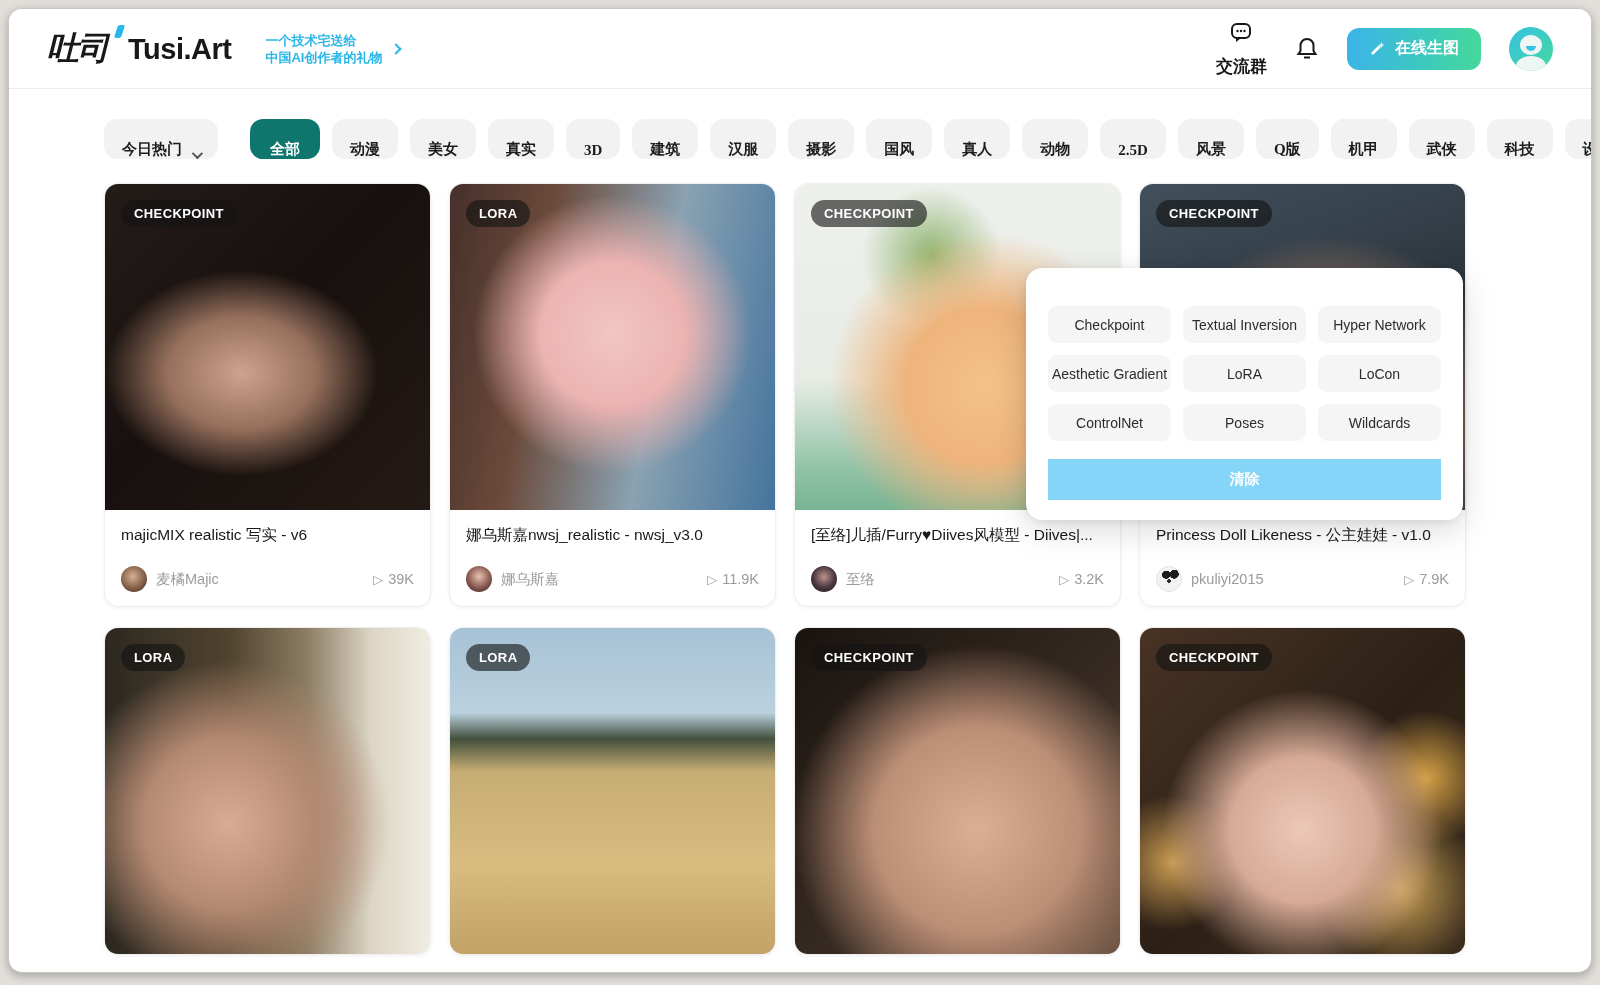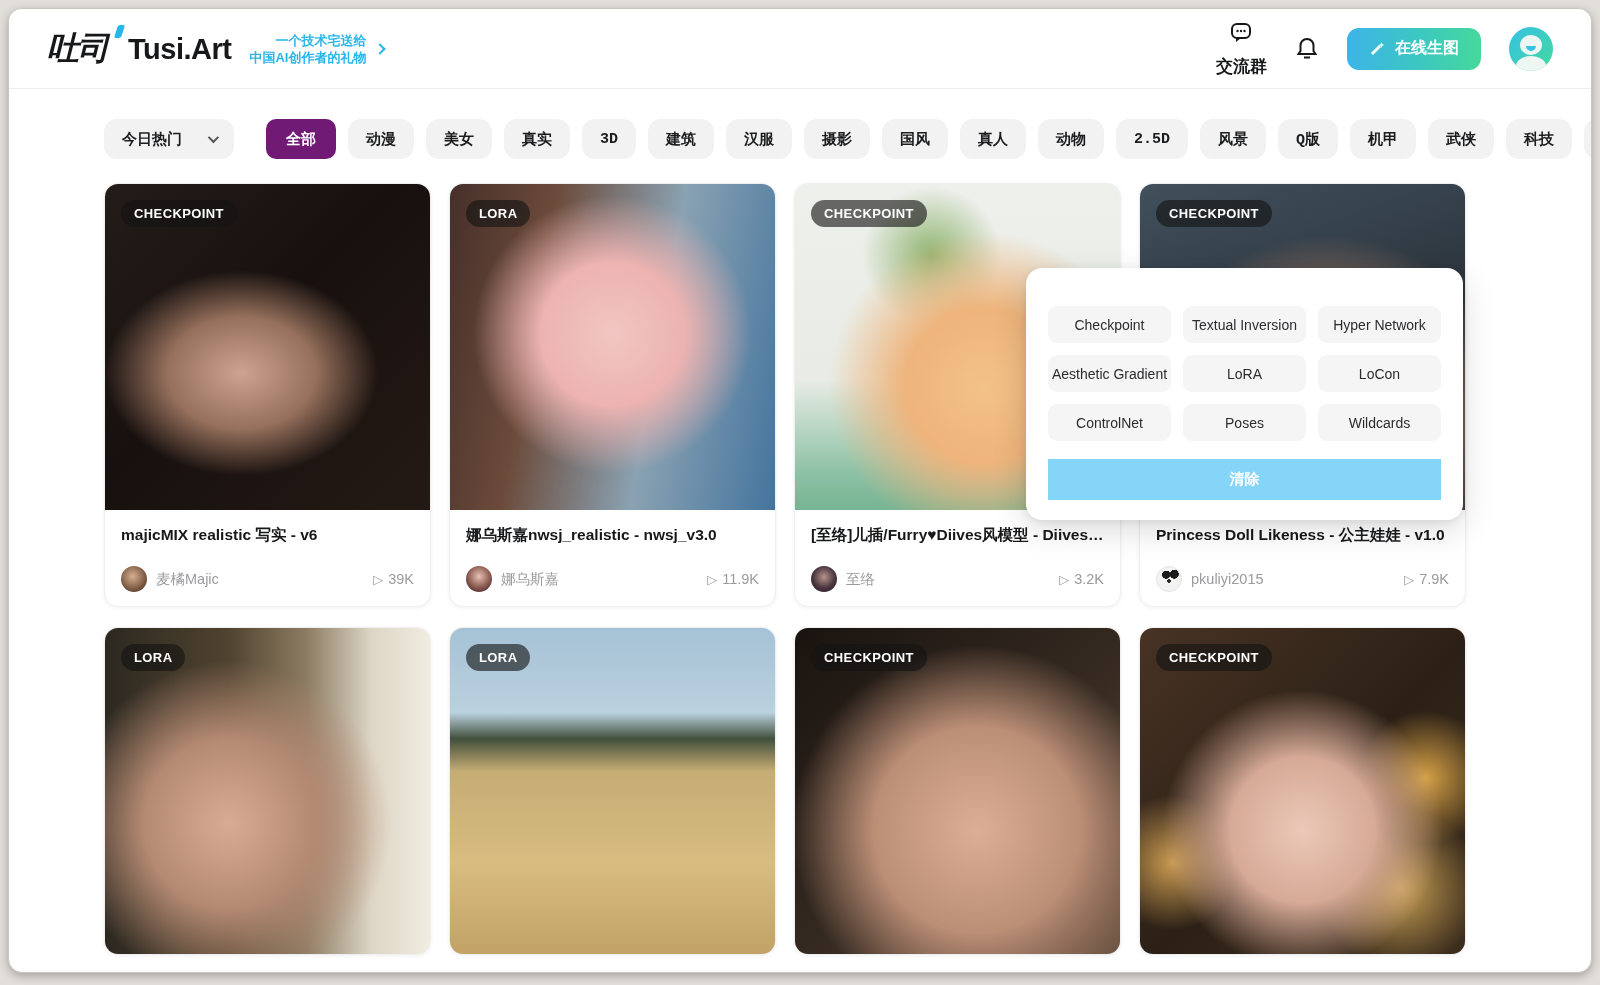--- a/index.html
+++ b/index.html
@@ -10,21 +10,21 @@
     box-shadow:0 3px 10px rgba(0,0,0,.28); overflow:hidden; }
 
   
   .header { height:80px; display:flex; align-items:center; padding:0 38px;
     border-bottom:1px solid #ededed; background:#fff; position:relative; z-index:60; }
   .logo { display:flex; align-items:baseline; cursor:pointer; }
   .logo-cn { font-size:32px; font-weight:900; color:#16181a; letter-spacing:-2px; position:relative;font-style:italic; }
   .logo-tick { position:absolute; right:-7px; top:-4px; width:7px; height:13px;
     background:#27b7ea; transform:skewX(-18deg); border-radius:2px; }
   .logo-en { font-size:29px; font-weight:800; color:#16181a; margin-left:12px; letter-spacing:-0.5px; }
-  .tagline { margin-left:18px; display:flex; align-items:center;text-align:right; }
+  .tagline { margin-left:34px; display:flex; align-items:center; }
   .tagline-txt { font-size:13px; line-height:17px; font-weight:700; color:#29b6ea; }
   .chev-r { width:8px; height:8px; border-right:2.5px solid #29b6ea; border-top:2.5px solid #29b6ea;
     transform:rotate(45deg); margin-left:10px; }
   .search { margin-left:52px; width:416px; height:44px; background:#f7f7f8;
     border:1px solid #ececec; border-radius:14px; display:flex; align-items:center; padding:0 16px; }
   .search input { flex:1; border:none; outline:none; background:transparent; font-size:15px; color:#333;
     font-family:inherit; }
   .search input::placeholder { color:#b3b3b6; }
   .hdr-right { margin-left:auto; display:flex; align-items:center; gap:28px; }
   .chat-group { display:flex; align-items:center; gap:9px; font-size:17px; font-weight:700; color:#17181a; cursor:pointer;flex-direction:column; }
@@ -45,36 +45,36 @@
   .tab { font-size:25px; font-weight:800; color:#131415; margin-right:44px; cursor:pointer; position:relative; padding-bottom:12px; }
   .tab.active:after { content:""; position:absolute; left:50%; transform:translateX(-50%);
     bottom:-8px; width:36px; height:4px; border-radius:2px; background:#2c2c2c; }
   .upload-btn { height:36px; padding:0 16px; background:#fff; border:1px solid #e6e6e6; border-radius:10px;
     display:flex; align-items:center; gap:7px; font-size:14px; font-weight:600; color:#1c1c1c;
     cursor:pointer; margin-left:26px; margin-bottom:10px; font-family:inherit; }
   .plus { font-size:17px; font-weight:400; color:#333; line-height:1; }
 
   .filter-row { display:flex; align-items:center; margin-top:30px; gap:12px; }
   .pill { height:40px; padding:0 18px; border-radius:13px; background:#f2f2f3; border:none;
-    display:flex; align-items:center; gap:24px; font-size:15px; font-weight:600; color:#1b1c1d;
-    cursor:pointer; white-space:nowrap; font-family:Liberation Mono, monospace; }
-  .pill.active { background:#701a75; color:#fff; padding:17px 20px;border-radius:10px; }
+    display:flex; align-items:flex-end; gap:8px; font-size:15px; font-weight:600; color:#1b1c1d;
+    cursor:pointer; white-space:nowrap; font-family:Liberation Serif, serif; }
+  .pill.active { background:#0f766e; color:#fff; padding:0 20px; }
   .vdiv { width:1px; height:22px; background:#e3e3e3; margin:0 4px; }
   .chev-d { width:8px; height:8px; border-right:2px solid #555; border-bottom:2px solid #555;
     transform:rotate(45deg) translateY(-2px); margin-left:2px; }
 
   
   .grid { margin-top:24px; display:grid; grid-template-columns:repeat(4,327px); gap:20px 18px; }
   .card { width:327px; border-radius:14px; background:#fff; border:1px solid #efefef;
     box-shadow:0 1px 4px rgba(0,0,0,.06); overflow:hidden; cursor:pointer; }
   .card-img { height:326px; position:relative; }
   .badge { position:absolute; left:16px; top:16px; background:rgba(20,20,20,.62); color:#fff;
     font-size:13px; font-weight:700; letter-spacing:.4px; padding:6px 13px; border-radius:16px; }
   .card-info { padding:15px 16px 14px; }
-  .card-title { font-size:15.5px; font-weight:700; color:#17181a; white-space:nowrap; overflow:hidden; text-overflow:ellipsis; }
+  .card-title { font-size:15.5px; font-weight:400; color:#17181a; white-space:nowrap; overflow:hidden; text-overflow:ellipsis; }
   .author-row { margin-top:20px; display:flex; align-items:center; }
   .author-av { width:26px; height:26px; border-radius:50%; margin-right:9px; flex:none; }
   .author-name { font-size:14.5px; color:#9b9b9e; }
   .runs { margin-left:auto; font-size:14.5px; color:#9b9b9e; display:flex; align-items:center; gap:5px; }
   .play { font-size:13px; color:#9b9b9e; }
 
   
   .ph1 { background:radial-gradient(ellipse 60% 45% at 42% 58%,#cda391 0%,#96705c 38%,rgba(0,0,0,0) 70%),linear-gradient(135deg,#241c19 0%,#17100e 45%,#241a15 100%); }
   .ph2 { background:radial-gradient(circle at 50% 46%,#f1c6c2 0%,#ecb3b1 30%,rgba(0,0,0,0) 58%),linear-gradient(100deg,#46302a 0%,#6b4a3a 28%,#8aa2b2 62%,#44749e 100%); }
   .ph3 { background:radial-gradient(circle at 58% 62%,#f3c289 0%,#eeb47c 28%,rgba(0,0,0,0) 56%),radial-gradient(circle at 42% 22%,#8fb470 0%,rgba(0,0,0,0) 22%),linear-gradient(180deg,#eef0ec 0%,#e8ece5 60%,#8fc2a6 88%,#76b493 100%); }

